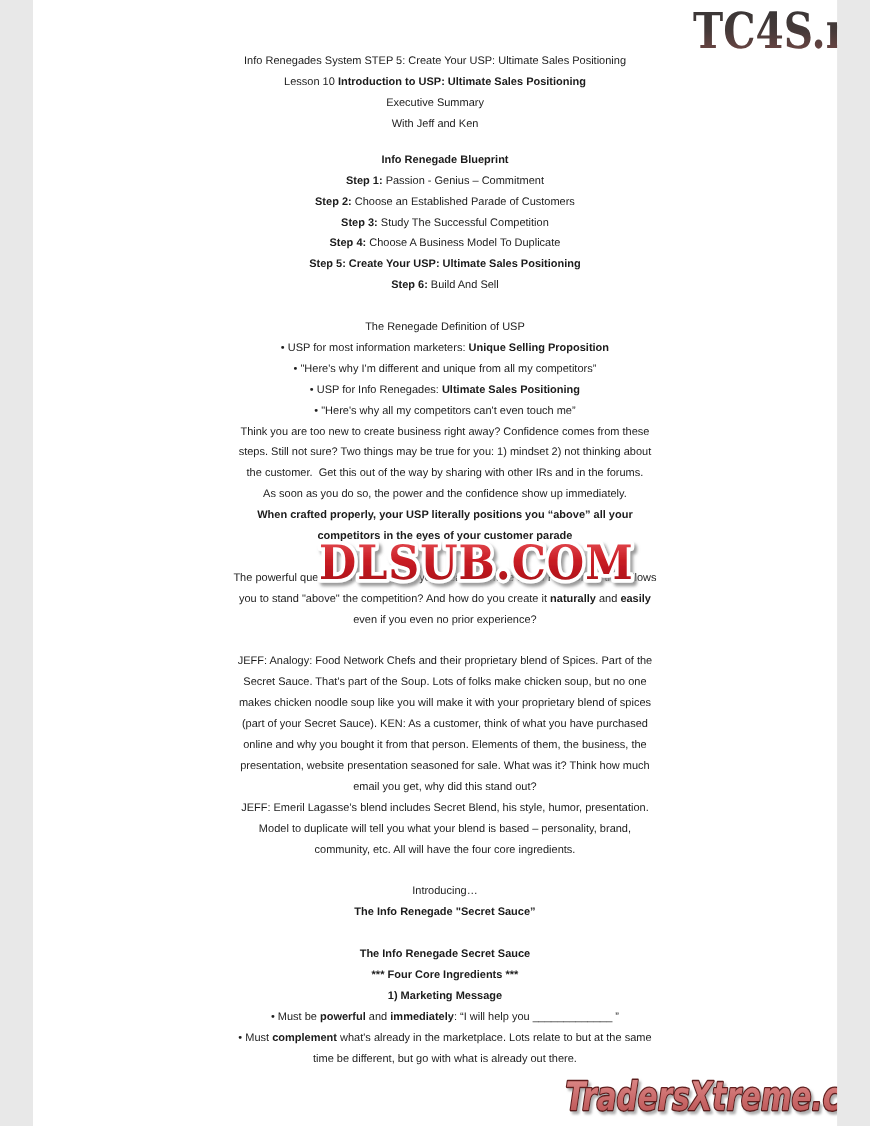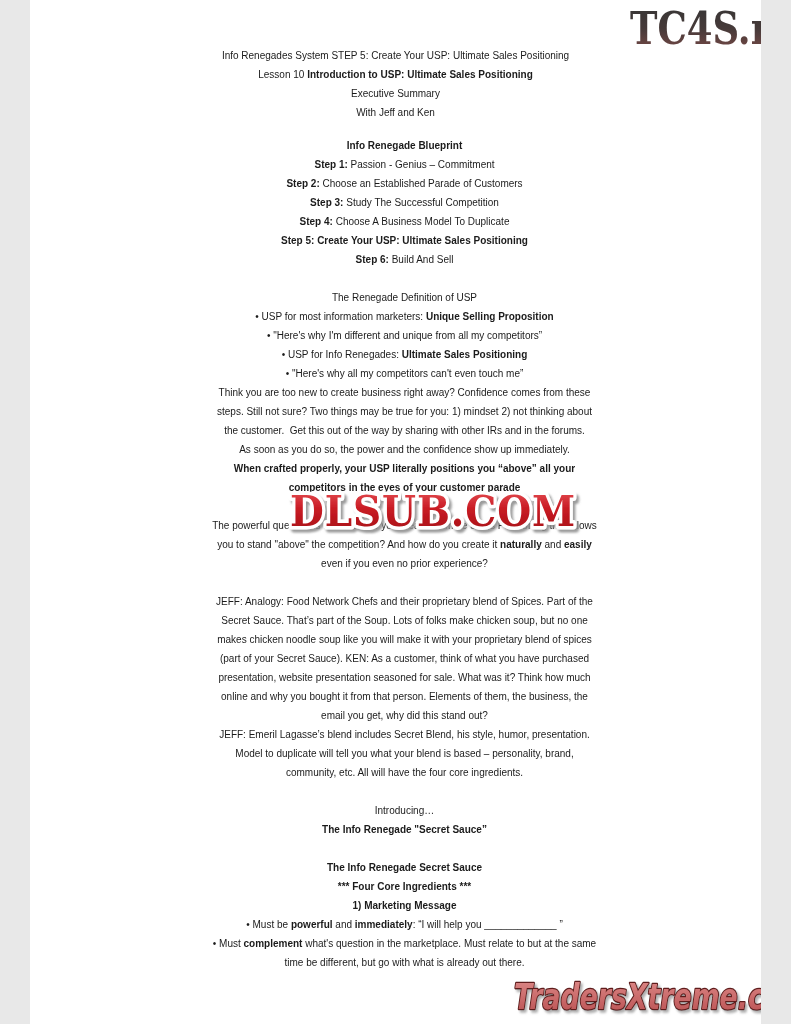--- a/index.html
+++ b/index.html
@@ -73,35 +73,35 @@
       <div class="line"><span class="seg bold">competitors in the eyes of your customer parade</span></div>
       <div class="line spacer"></div>
       <div class="line"><span class="seg">The powerful question is this: </span><span class="seg bold">how</span><span class="seg"> do you create Ultimate Sales Positioning that allows</span></div>
       <div class="line"><span class="seg">you to stand "above" the competition? And how do you create it </span><span class="seg bold">naturally</span><span class="seg"> and </span><span class="seg bold">easily</span></div>
       <div class="line"><span class="seg">even if you even no prior experience?</span></div>
       <div class="line spacer"></div>
       <div class="line"><span class="seg">JEFF: Analogy: Food Network Chefs and their proprietary blend of Spices. Part of the</span></div>
       <div class="line"><span class="seg">Secret Sauce. That’s part of the Soup. Lots of folks make chicken soup, but no one</span></div>
       <div class="line"><span class="seg">makes chicken noodle soup like you will make it with your proprietary blend of spices</span></div>
       <div class="line"><span class="seg">(part of your Secret Sauce). KEN: As a customer, think of what you have purchased</span></div>
+      <div class="line"><span class="seg">online and why you bought it from that person. Elements of them, the business, the</span></div>
       <div class="line"><span class="seg">presentation, website presentation seasoned for sale. What was it? Think how much</span></div>
-      <div class="line"><span class="seg">online and why you bought it from that person. Elements of them, the business, the</span></div>
       <div class="line"><span class="seg">email you get, why did this stand out?</span></div>
       <div class="line"><span class="seg">JEFF: Emeril Lagasse’s blend includes Secret Blend, his style, humor, presentation.</span></div>
       <div class="line"><span class="seg">Model to duplicate will tell you what your blend is based – personality, brand,</span></div>
       <div class="line"><span class="seg">community, etc. All will have the four core ingredients.</span></div>
       <div class="line spacer"></div>
       <div class="line"><span class="seg">Introducing…</span></div>
       <div class="line"><span class="seg bold">The Info Renegade "Secret Sauce”</span></div>
       <div class="line spacer"></div>
       <div class="line"><span class="seg bold">The Info Renegade Secret Sauce</span></div>
       <div class="line"><span class="seg bold">*** Four Core Ingredients ***</span></div>
       <div class="line"><span class="seg bold">1) Marketing Message</span></div>
       <div class="line"><span class="seg">• Must be </span><span class="seg bold">powerful</span><span class="seg"> and </span><span class="seg bold">immediately</span><span class="seg">: “I will help you _____________ ”</span></div>
-      <div class="line"><span class="seg">• Must </span><span class="seg bold">complement</span><span class="seg"> what's question in the marketplace. Must relate to but at the same</span></div>
+      <div class="line"><span class="seg">• Must </span><span class="seg bold">complement</span><span class="seg"> what's already in the marketplace. Lots relate to but at the same</span></div>
       <div class="line"><span class="seg">time be different, but go with what is already out there.</span></div>
     </div>
 
   <svg class="wm" style="left:252px;top:482px;" width="302" height="58" viewBox="0 0 302 58">
     <defs>
       <linearGradient id="gDlsub" x1="0" y1="0" x2="0" y2="1">
         <stop offset="0" stop-color="#e9545a"></stop>
         <stop offset="0.45" stop-color="#c91c24"></stop>
         <stop offset="1" stop-color="#a30d14"></stop>
       </linearGradient>

